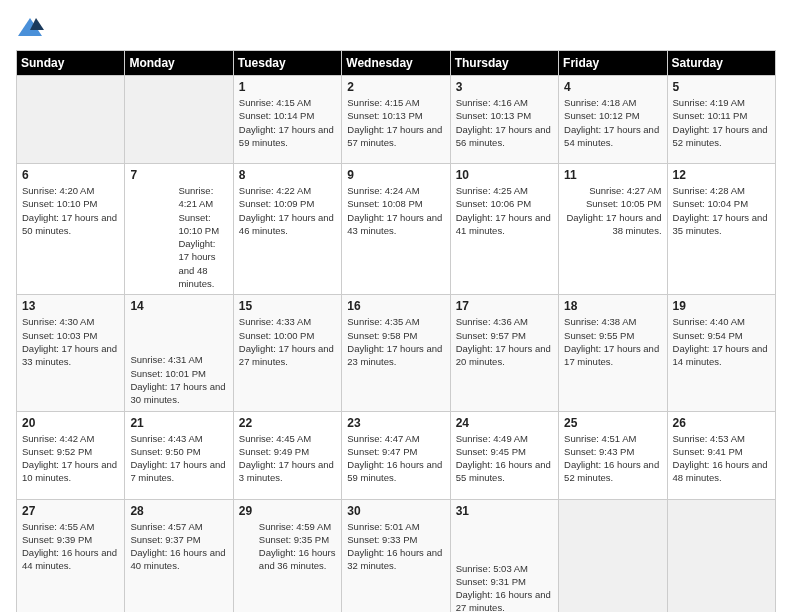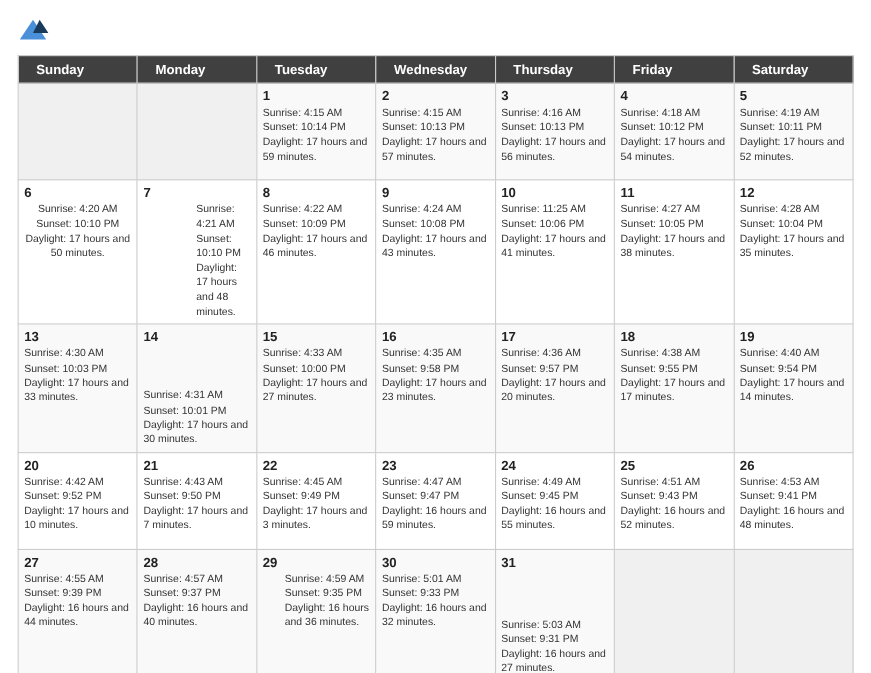--- a/index.html
+++ b/index.html
@@ -44,24 +44,24 @@
     }
     .location {
       font-size: 14px;
       color: #333;
     }
     table {
       width: 100%;
       border-collapse: collapse;
     }
     thead tr th {
-      background-color: #404040;
+      background-color: #000000;
       color: #fff;
       font-size: 12px;
-      padding: 5px 16px;
+      padding: 5px 4px;
       text-align: left;
       border: 1px solid #ccc;
     }
     tbody tr td {
       vertical-align: top;
       border: 1px solid #ccc;
       padding: 4px 5px;
       font-size: 10px;
       color: #333;
       width: calc(100% / 7);
@@ -151,21 +151,21 @@
         <td>
           <span class="day-num">5</span>
           <div class="cell-text" style="white-space: pre-line;">Sunrise: 4:19 AM
 Sunset: 10:11 PM
 Daylight: 17 hours and 52 minutes.</div>
         </td>
       </tr>
       <tr>
         <td>
           <span class="day-num">6</span>
-          <div class="cell-text" style="white-space: pre-line; text-align: center;">Sunrise: 4:20 AM
+          <div class="cell-text" style="white-space: pre-line;">Sunrise: 4:20 AM
 Sunset: 10:10 PM
 Daylight: 17 hours and 50 minutes.</div>
         </td>
         <td>
           <span class="day-num">7</span>
           <div class="cell-text" style="white-space: pre-line; margin-left: 48px;">Sunrise: 4:21 AM
 Sunset: 10:10 PM
 Daylight: 17 hours and 48 minutes.</div>
         </td>
         <td>
@@ -175,27 +175,27 @@
 Daylight: 17 hours and 46 minutes.</div>
         </td>
         <td>
           <span class="day-num">9</span>
           <div class="cell-text" style="white-space: pre-line;">Sunrise: 4:24 AM
 Sunset: 10:08 PM
 Daylight: 17 hours and 43 minutes.</div>
         </td>
         <td>
           <span class="day-num">10</span>
-          <div class="cell-text" style="white-space: pre-line;">Sunrise: 11:25 AM
+          <div class="cell-text" style="white-space: pre-line;">Sunrise: 4:25 AM
 Sunset: 10:06 PM
 Daylight: 17 hours and 41 minutes.</div>
         </td>
         <td>
           <span class="day-num">11</span>
-          <div class="cell-text" style="white-space: pre-line;">Sunrise: 4:27 AM
+          <div class="cell-text" style="white-space: pre-line; text-align: right;">Sunrise: 4:27 AM
 Sunset: 10:05 PM
 Daylight: 17 hours and 38 minutes.</div>
         </td>
         <td>
           <span class="day-num">12</span>
           <div class="cell-text" style="white-space: pre-line;">Sunrise: 4:28 AM
 Sunset: 10:04 PM
 Daylight: 17 hours and 35 minutes.</div>
         </td>
       </tr>

